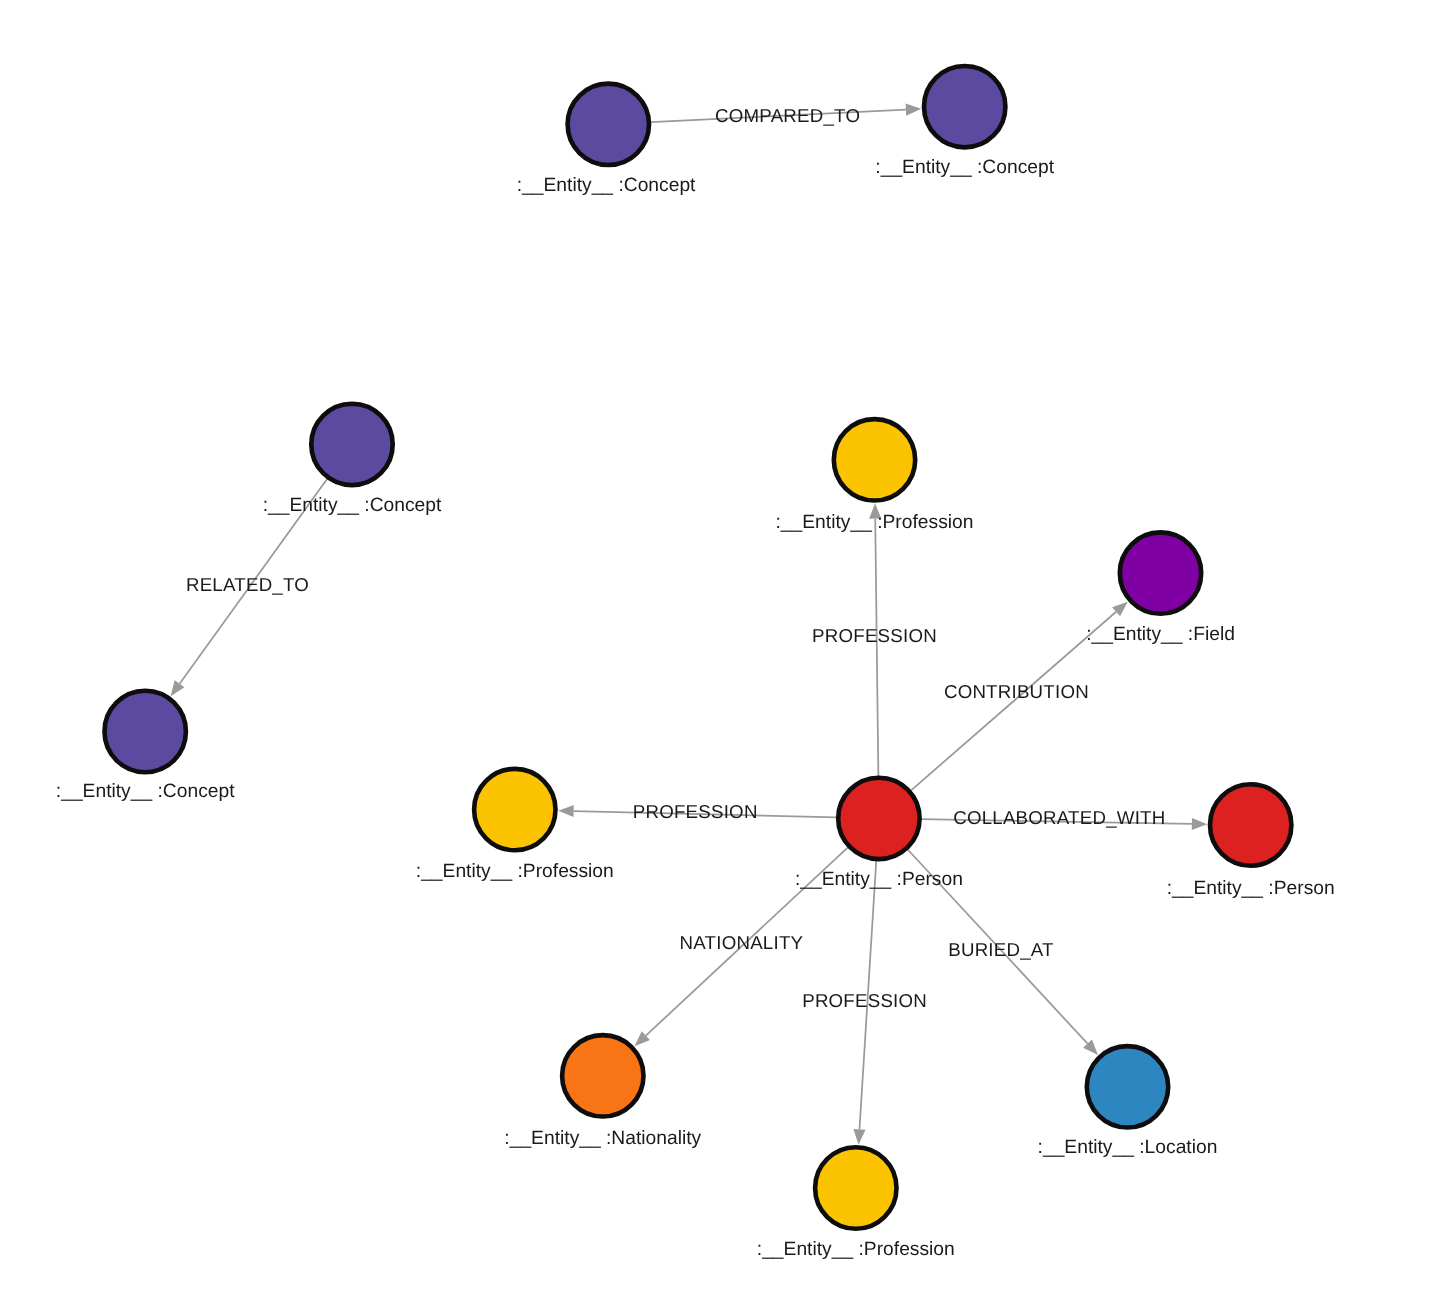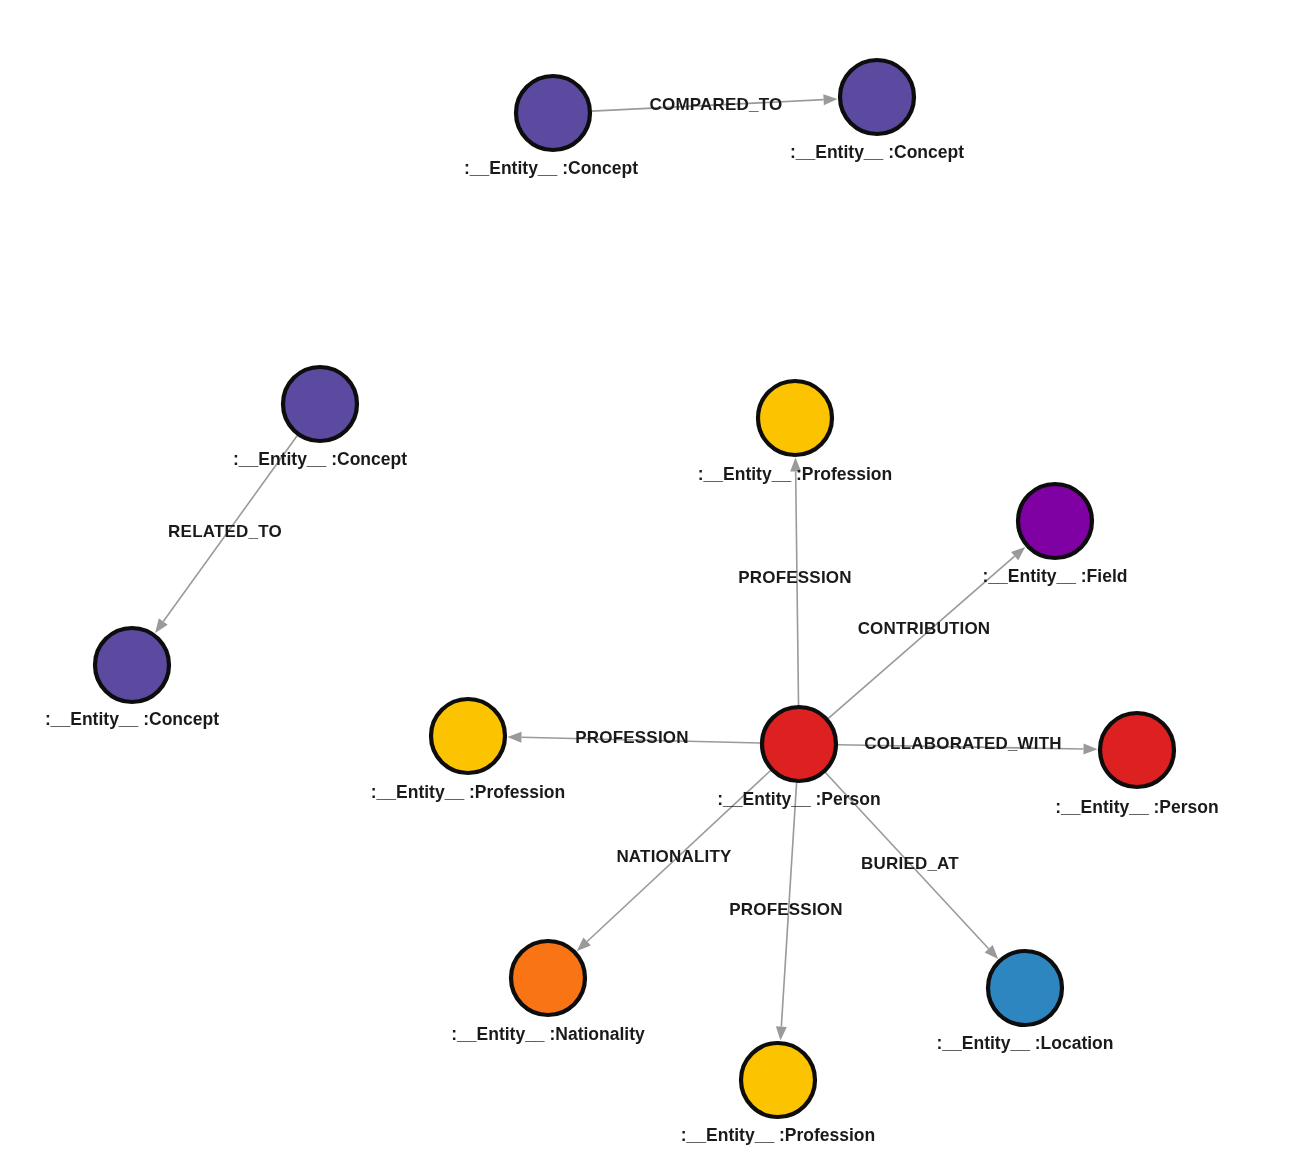--- a/index.html
+++ b/index.html
@@ -10,21 +10,20 @@
   }
   body {
     font-family: "Liberation Sans", sans-serif;
   }
   #graph-canvas {
     position: relative;
     width: 1314px;
     height: 1173px;
     background: #ffffff;
     overflow: hidden;
-    font-weight: bold;
   }
   #graph-svg {
     position: absolute;
     top: 0;
     left: 0;
     width: 1314px;
     height: 1173px;
     display: block;
   }
   .node-circle {

